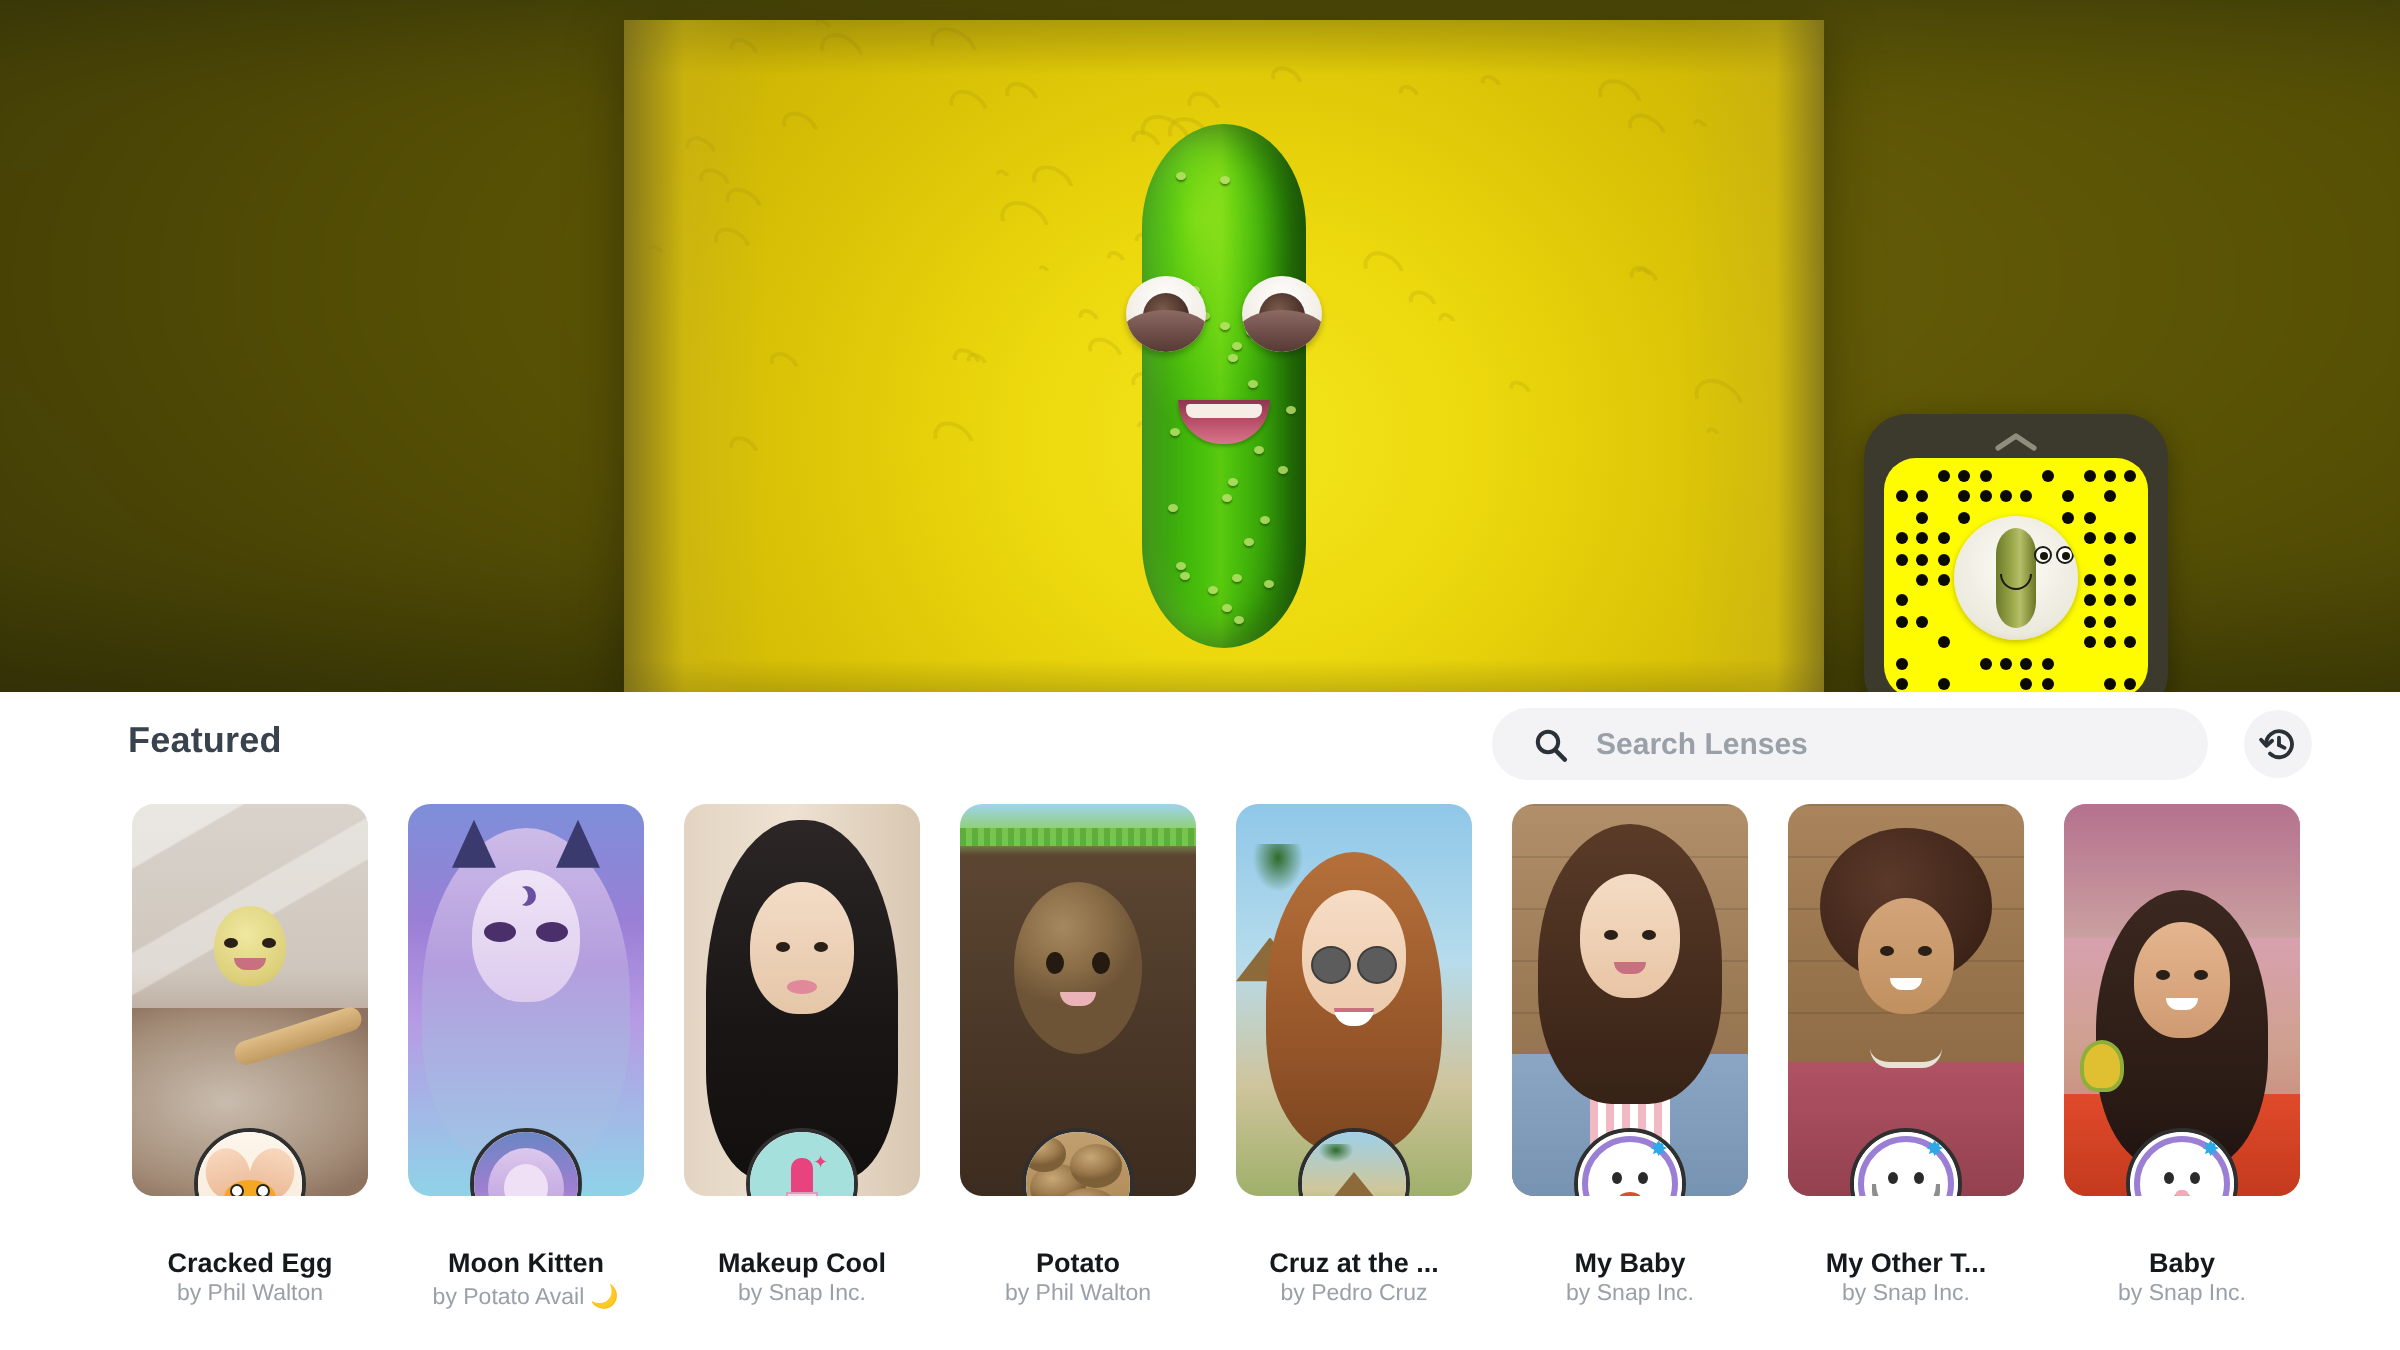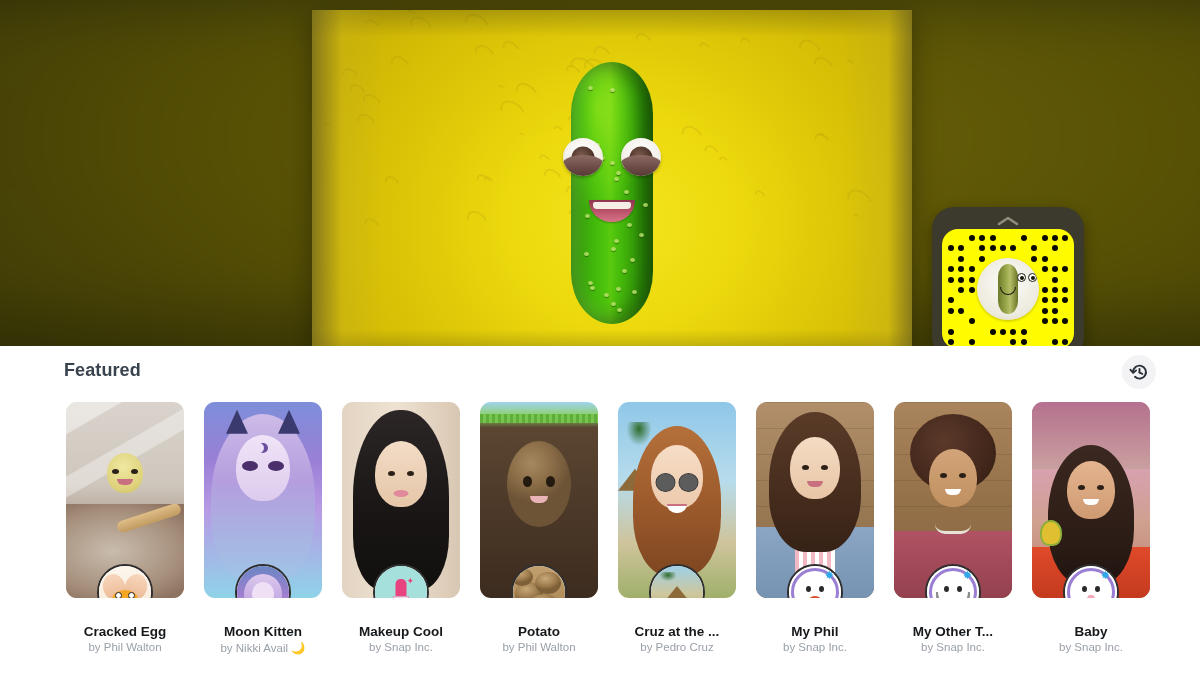--- a/index.html
+++ b/index.html
@@ -673,20 +673,30 @@
       </div>
     </div>
   </div>
 </div>
 
 <div class="lens-panel">
 
   <div class="panel-header">
     <div class="featured-title">Featured</div>
 
+    <div class="search-wrap">
+      <div class="search-pill"></div>
+      <span class="search-icon">
+        <svg width="17" height="17" viewBox="0 0 17 17">
+          <circle cx="7" cy="7" r="5.1" fill="none" stroke="#2b3138" stroke-width="2"></circle>
+          <line x1="10.8" y1="11.2" x2="15.4" y2="15.8" stroke="#2b3138" stroke-width="2.2" stroke-linecap="round"></line>
+        </svg>
+      </span>
+      <input class="search-input" type="text" placeholder="Search Lenses" style="">
+    </div>
 
     <button class="history-btn">
       <svg width="21" height="21" viewBox="0 0 22 22">
         <path d="M4.2 10.6 a6.8 6.8 0 1 1 2.1 4.9" fill="none" stroke="#2b3138" stroke-width="2" stroke-linecap="round"></path>
         <path d="M1.6 8.2 L4.4 11.4 L7.4 8.8" fill="none" stroke="#2b3138" stroke-width="2" stroke-linecap="round" stroke-linejoin="round"></path>
         <line x1="11" y1="7.2" x2="11" y2="11" stroke="#2b3138" stroke-width="2" stroke-linecap="round"></line>
         <line x1="11" y1="11" x2="13.9" y2="12.5" stroke="#2b3138" stroke-width="2" stroke-linecap="round"></line>
       </svg>
     </button>
   </div>
@@ -740,21 +750,21 @@
         </div>
         <div class="lens-badge">
           <div class="b-art b2">
             <div class="h"></div>
             <div class="f"></div>
           </div>
         </div>
       </div>
       <div class="lens-meta">
         <div class="lens-name">Moon Kitten</div>
-        <div class="lens-author">by Nikki Avail 🌙</div>
+        <div class="lens-author">by Potato Avail 🌙</div>
       </div>
     </div>
 
     <div class="lens-card">
       <div class="lens-thumb t3">
         <div class="art">
           <div class="hair"></div>
           <div class="face">
             <div class="eyes" style="top:30px">
               <div class="eye-s"></div>
@@ -852,21 +862,21 @@
                   <i></i>
                   <i></i>
                 </div>
               <div class="bm-lips"></div>
             </div>
             <div class="bm-star">✸</div>
           </div>
         </div>
       </div>
       <div class="lens-meta">
-        <div class="lens-name">My Phil</div>
+        <div class="lens-name">My Baby</div>
         <div class="lens-author">by Snap Inc.</div>
       </div>
     </div>
 
     <div class="lens-card">
       <div class="lens-thumb t7">
         <div class="art">
           <div class="planks"></div>
           <div class="dress"></div>
           <div class="afro"></div>

